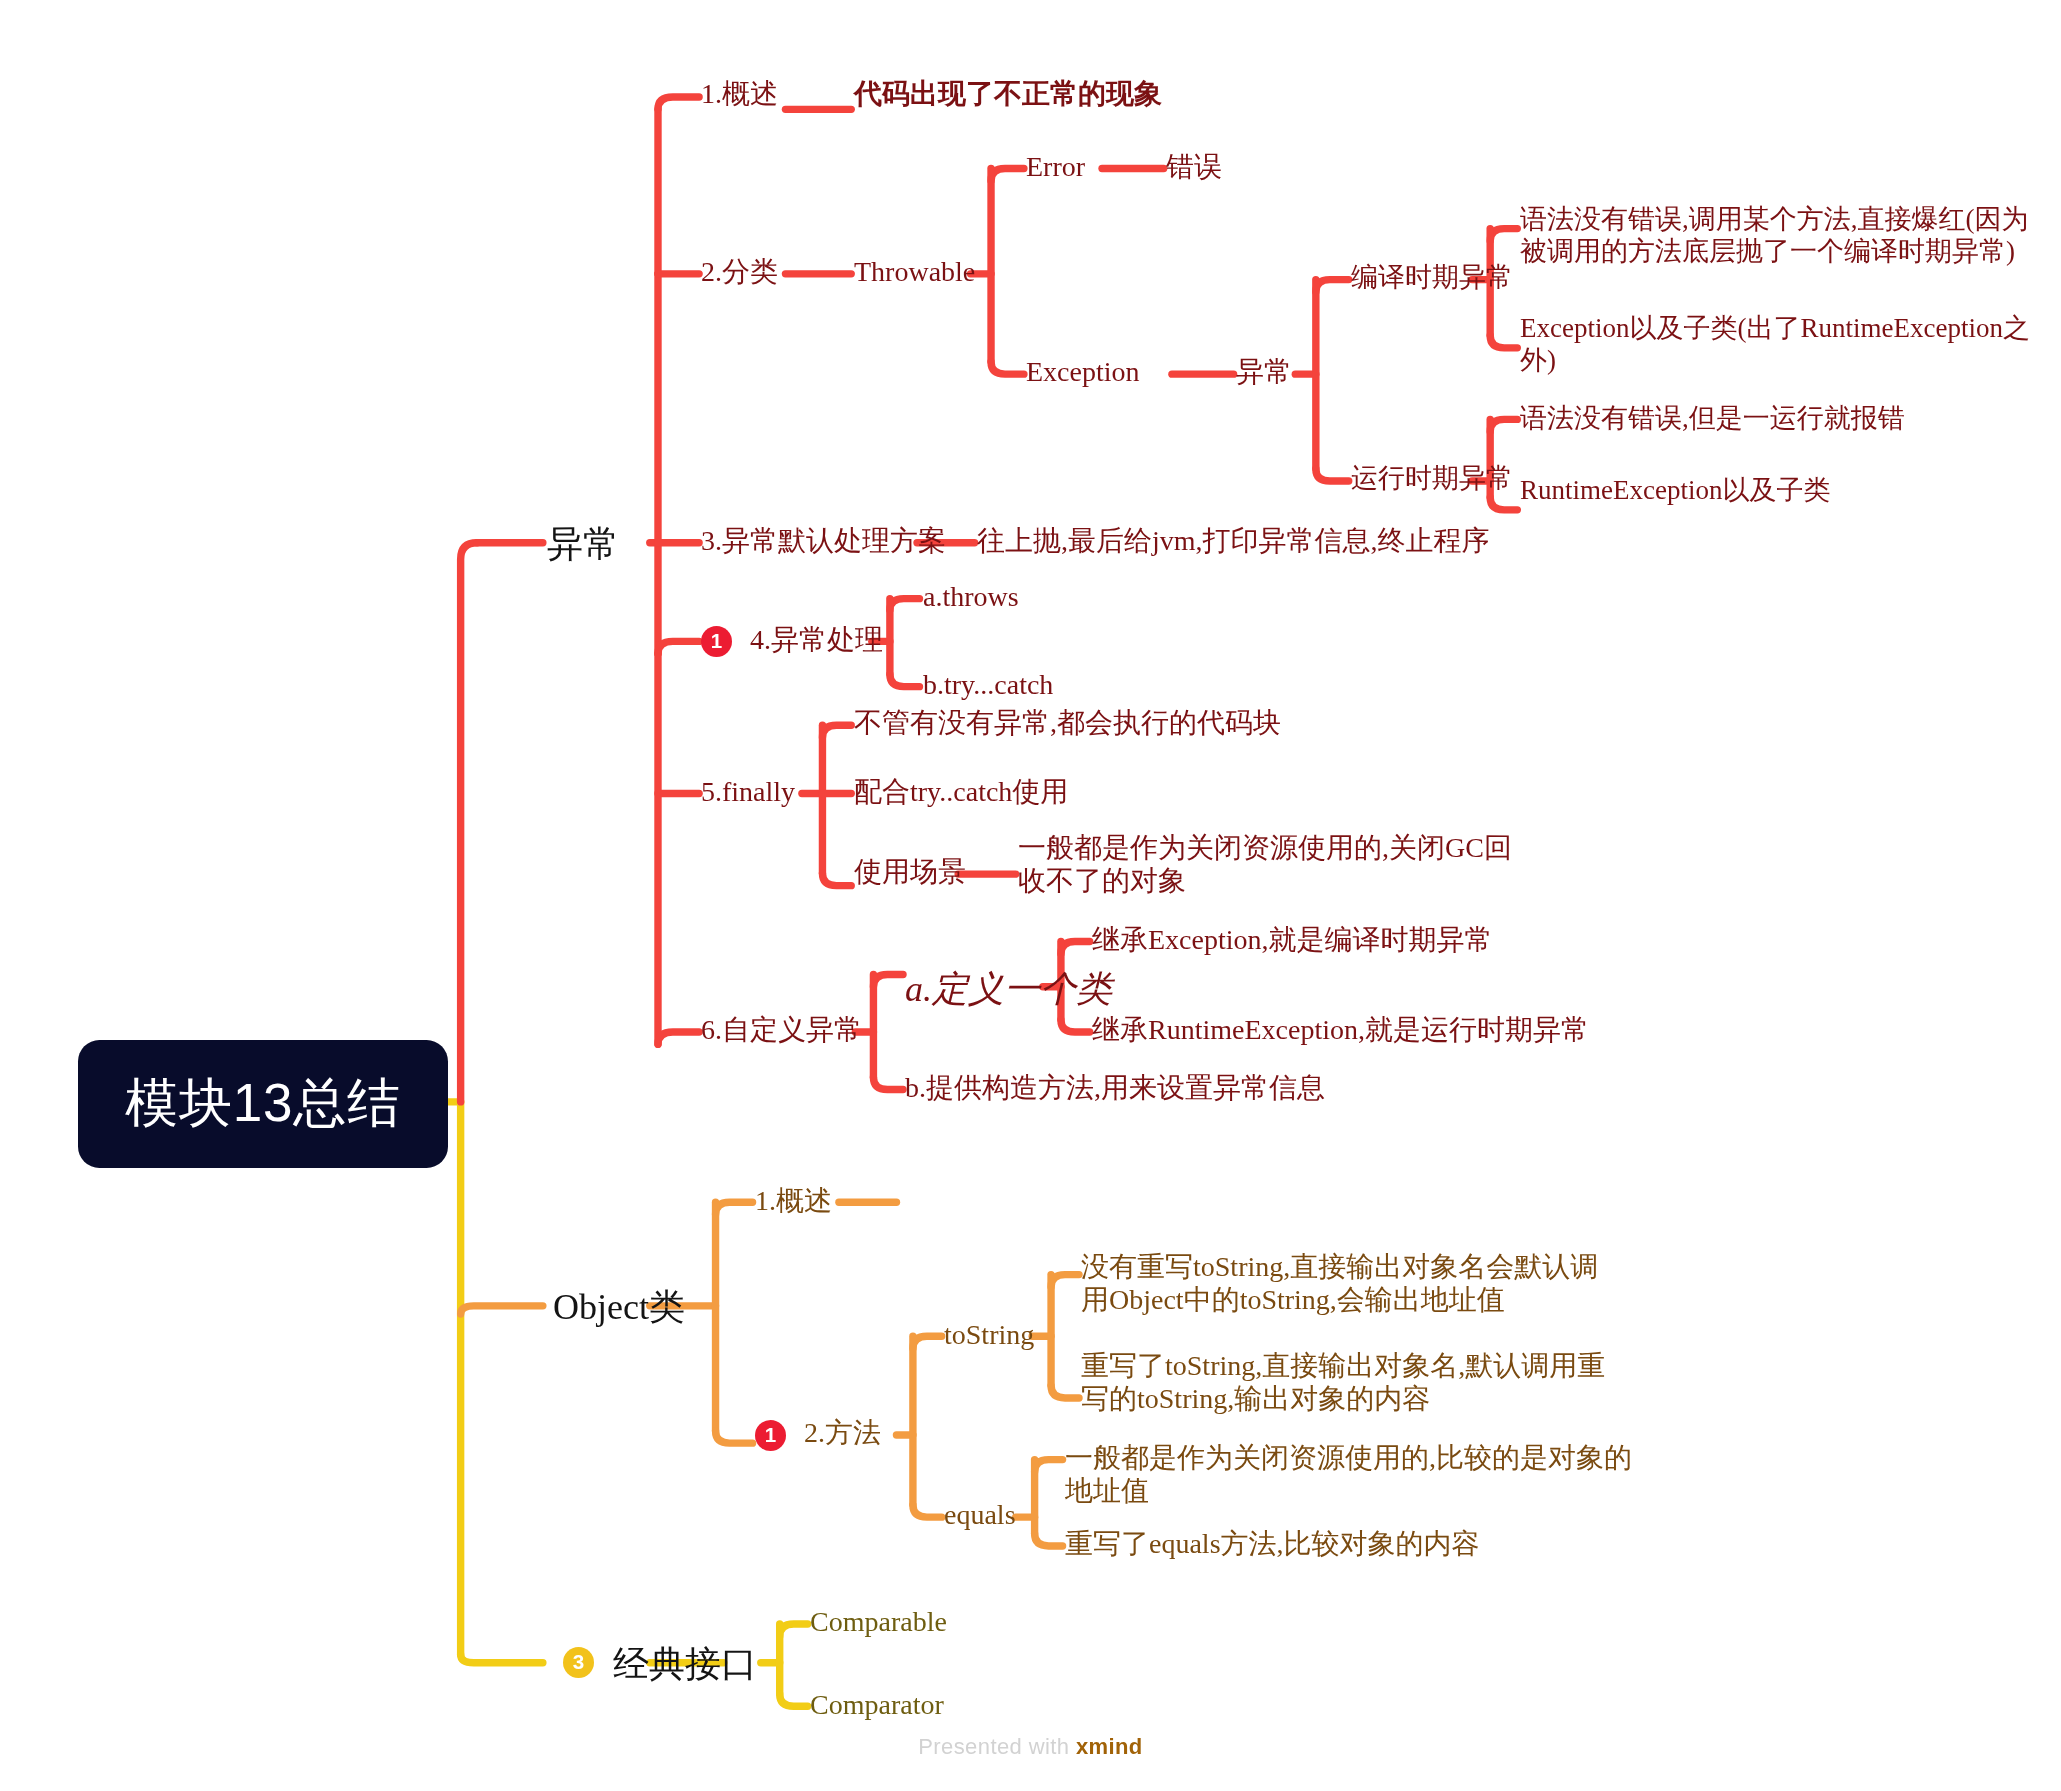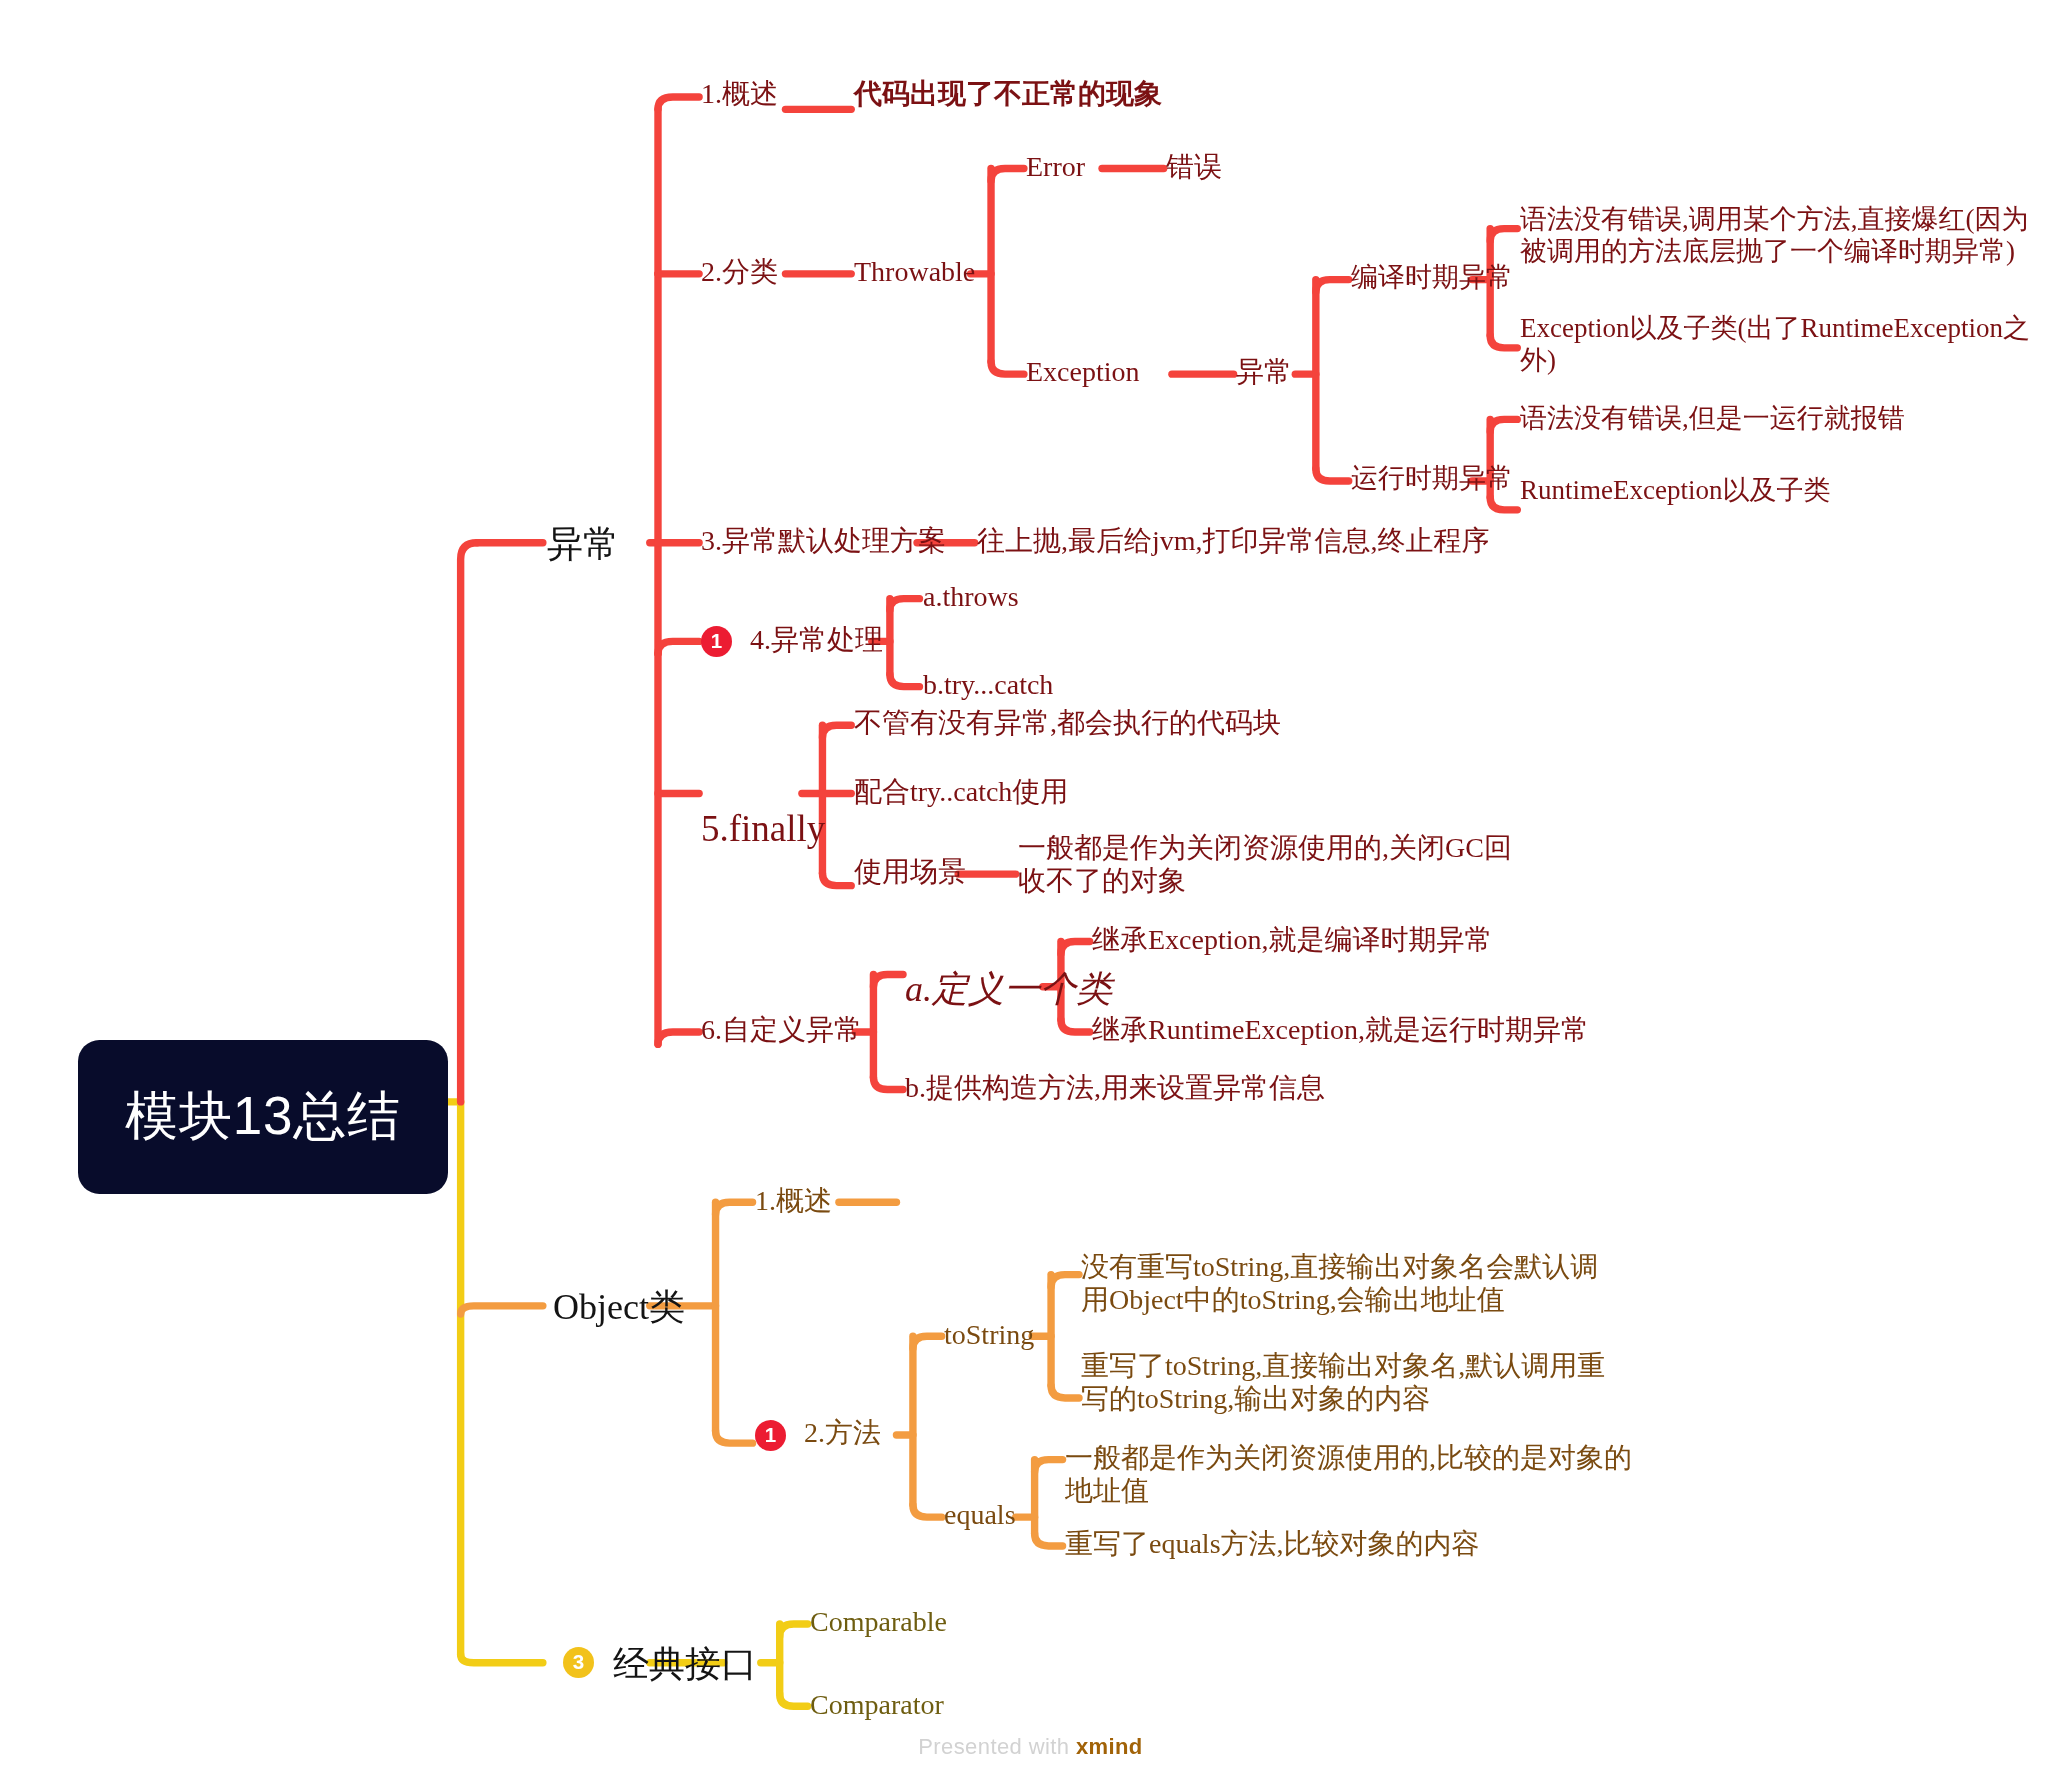--- a/index.html
+++ b/index.html
@@ -10,21 +10,21 @@
   #stage{position:absolute;left:0;top:0;width:2061px;height:1791px;}
   svg.links{position:absolute;left:0;top:0;width:2061px;height:1791px;pointer-events:none;}
 
   .node{position:absolute;line-height:1.18;white-space:pre-wrap;}
   .node.red{color:#7b1113;}
   .node.orange{color:#7a4a10;}
   .node.olive{color:#6e5d10;}
 
   
   #root-node{
-    position:absolute;left:78px;top:1040px;width:370px;height:154px;
+    position:absolute;left:78px;top:1040px;width:370px;height:128px;
     background:#080c2b;border-radius:21.4px;
     display:flex;align-items:center;justify-content:center;
   }
   #root-node .root-label{
     color:#ffffff;font-size:53px;letter-spacing:0.8px;
     font-family:"Liberation Sans","DejaVu Sans",sans-serif;
   }
 
   
   .main-label{font-size:36px;color:#141414;}
@@ -188,21 +188,21 @@
   <div class="node red" style="left:1520px;top:475px;font-size:27px;width:518px;">RuntimeException以及子类</div>
 
   <div class="node red" style="left:701px;top:524px;font-size:28px;">3.异常默认处理方案</div>
   <div class="node red" style="left:977px;top:524px;font-size:28px;">往上抛,最后给jvm,打印异常信息,终止程序</div>
 
   <div class="badge red" style="left:701px;top:626px;">1</div>
   <div class="node red" style="left:750px;top:623px;font-size:28px;">4.异常处理</div>
   <div class="node red" style="left:923px;top:580px;font-size:28px;">a.throws</div>
   <div class="node red" style="left:923px;top:668px;font-size:28px;">b.try...catch</div>
 
-  <div class="node red" style="left:701px;top:775px;font-size:37px;margin-top:32px;">5.finally</div>
+  <div class="node red" style="left:701px;top:775px;font-size:28px;">5.finally</div>
   <div class="node red" style="left:854px;top:706px;font-size:28px;">不管有没有异常,都会执行的代码块</div>
   <div class="node red" style="left:854px;top:775px;font-size:28px;">配合try..catch使用</div>
   <div class="node red" style="left:854px;top:855px;font-size:28px;">使用场景</div>
   <div class="node red" style="left:1018px;top:831px;font-size:28px;width:510px;">一般都是作为关闭资源使用的,关闭GC回收不了的对象</div>
 
   <div class="node red" style="left:701px;top:1013px;font-size:28px;">6.自定义异常</div>
   <div class="node red" style="left:905px;top:968px;font-size:36px;font-style:italic;">a.定义一个类</div>
   <div class="node red" style="left:1092px;top:923px;font-size:28px;">继承Exception,就是编译时期异常</div>
   <div class="node red" style="left:1092px;top:1013px;font-size:28px;">继承RuntimeException,就是运行时期异常</div>
   <div class="node red" style="left:905px;top:1071px;font-size:28px;">b.提供构造方法,用来设置异常信息</div>

